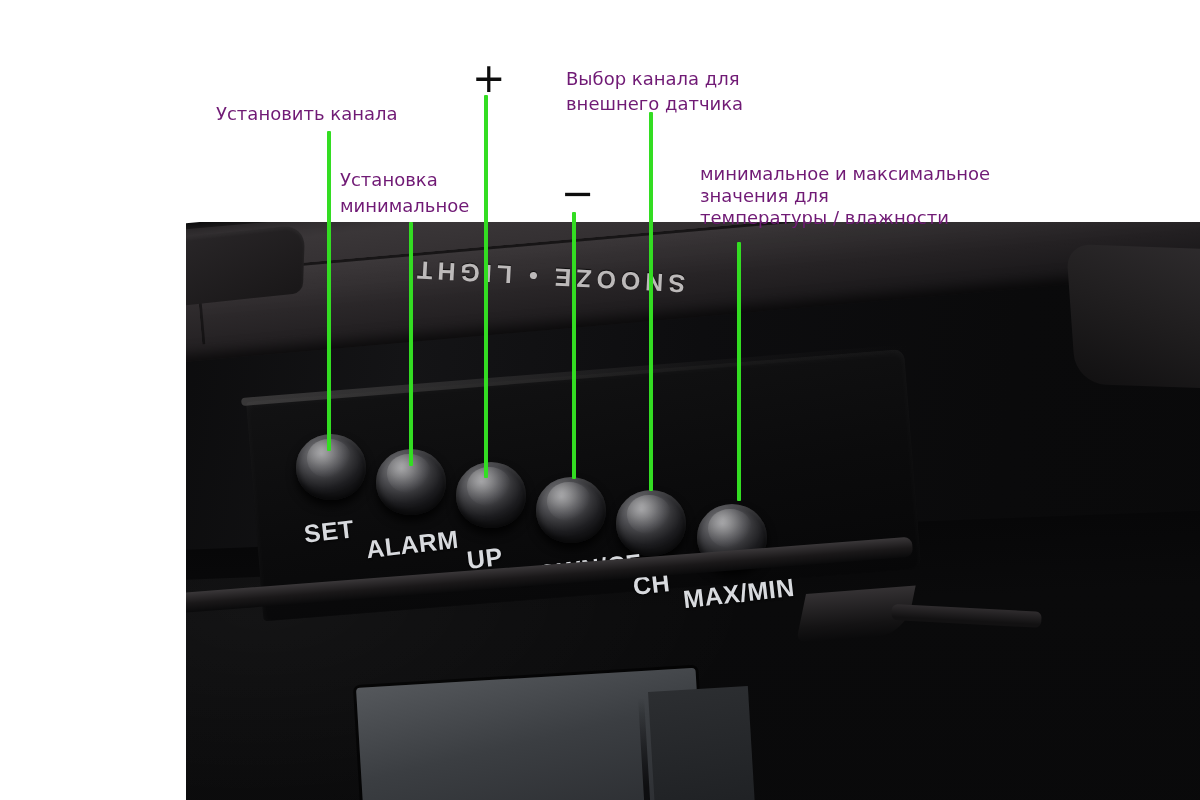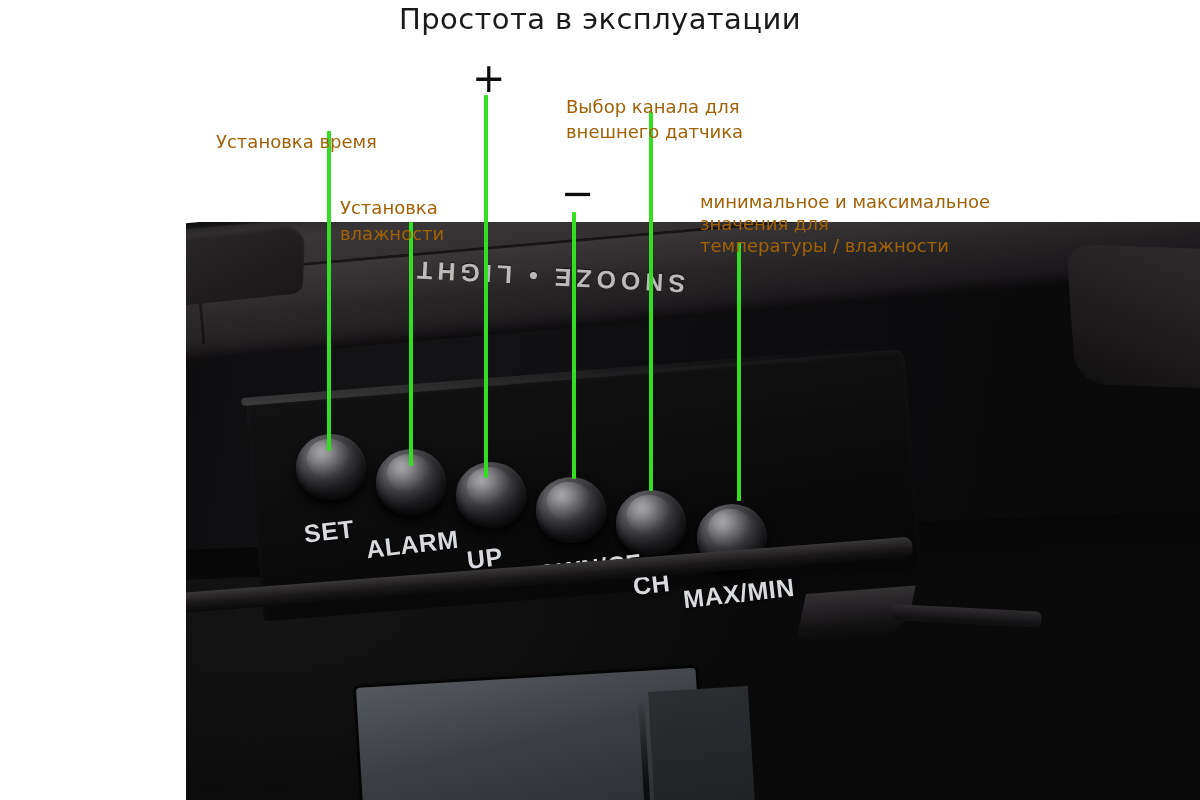--- a/index.html
+++ b/index.html
@@ -307,43 +307,41 @@
   .leader {
     position: absolute;
     width: 4px;
     background: #33dd22;
     border-radius: 1px;
   }
 
   
   .callout {
     position: absolute;
-    color: #a16207;
+    color: #701a75;
     font-family: "DejaVu Sans", sans-serif;
     font-size: 17px;
     line-height: 24px;
     white-space: pre;
-    margin-top: 28px;
   }
   .sym {
     position: absolute;
     color: #0d0d0d;
     font-family: "DejaVu Sans", sans-serif;
     font-weight: 400;
     line-height: 1;
   }
   #sym-plus { font-size: 40px; }
   #sym-minus { font-size: 40px; }
 </style>
 </head>
 <body>
 
 <div id="stage">
 
-  <div id="title">Простота в эксплуатации</div>
 
   <div id="device-photo">
 
     <div class="body-main"></div>
     <div class="body-lower"></div>
     <div class="body-sheen"></div>
 
     <div class="lid-top-edge"></div>
     <div class="lid"></div>
     <div class="lid-groove"></div>
@@ -391,24 +389,24 @@
 
   </div>
 
   <div class="leader" style="left:327px; top:131px; height:320px;"></div>
   <div class="leader" style="left:409px; top:222px; height:244px;"></div>
   <div class="leader" style="left:484px; top:95px;  height:383px;"></div>
   <div class="leader" style="left:572px; top:212px; height:267px;"></div>
   <div class="leader" style="left:649px; top:112px; height:379px;"></div>
   <div class="leader" style="left:737px; top:242px; height:259px;"></div>
 
-  <div class="callout" style="left:216px; top:102px; font-size:18px;">Установка время</div>
+  <div class="callout" style="left:216px; top:102px; font-size:18px;">Установить канала</div>
 
   <div class="callout" style="left:340px; top:167px; font-size:18px; line-height:26px;">Установка
-влажности</div>
+минимальное</div>
 
   <div class="sym" id="sym-plus" style="left:472px; top:58px;">+</div>
 
   <div class="sym" id="sym-minus" style="left:561px; top:173px;">−</div>
 
   <div class="callout" style="left:566px; top:66px; font-size:18px; line-height:25px;">Выбор канала для
 внешнего датчика</div>
 
   <div class="callout" style="left:700px; top:163px; font-size:18px; line-height:22px;">минимальное и максимальное
 значения для

